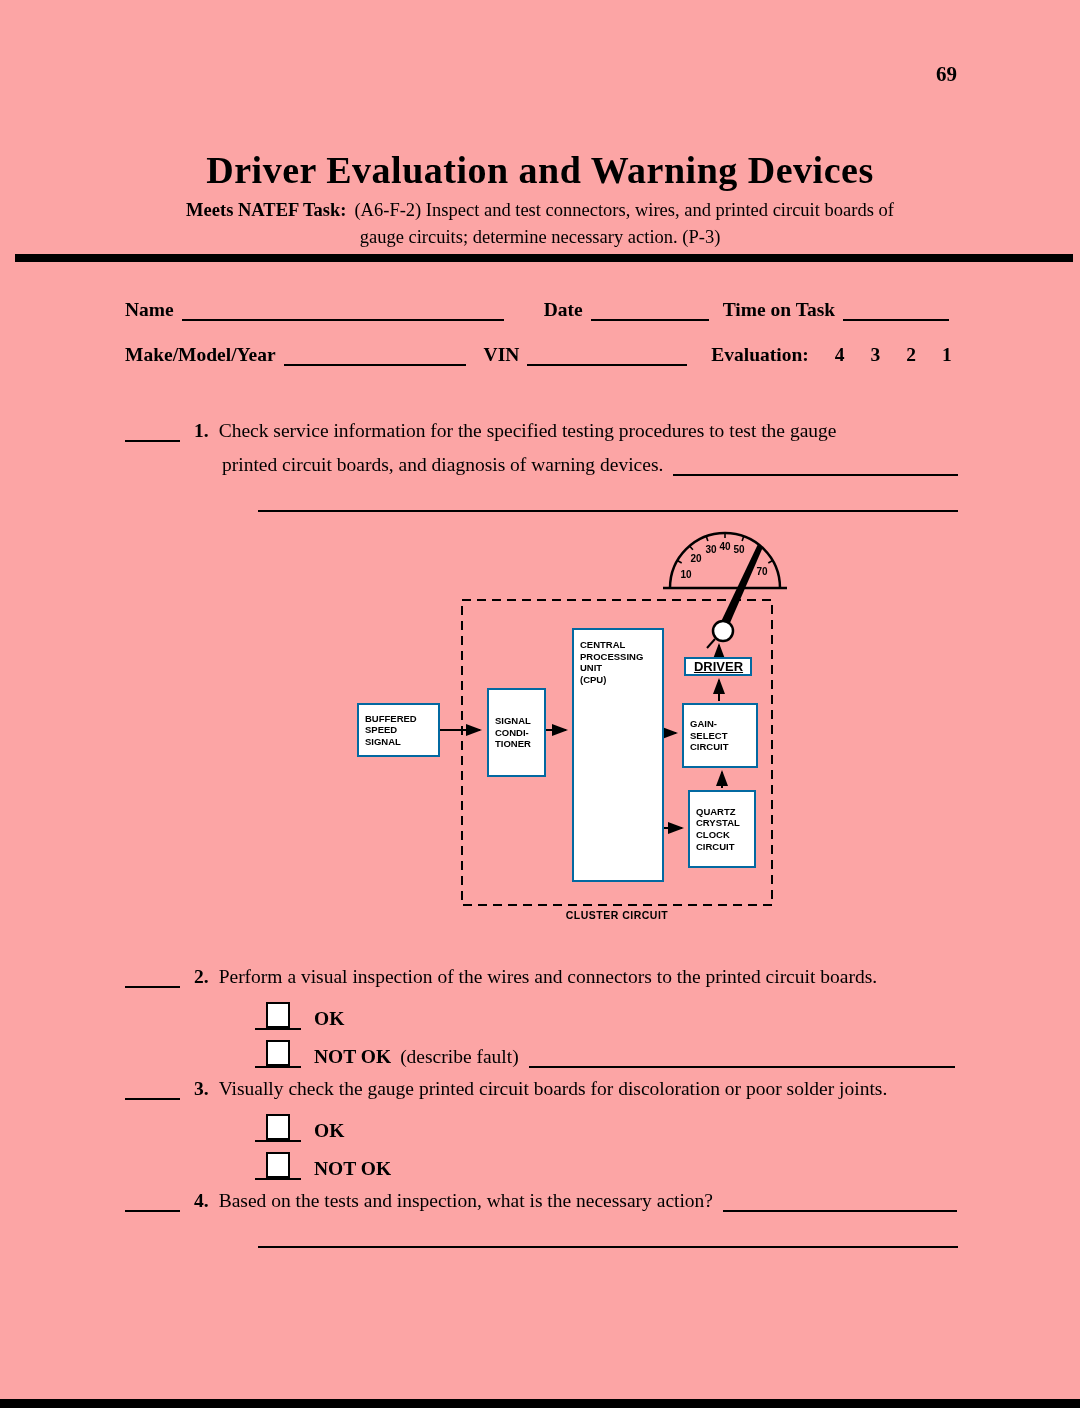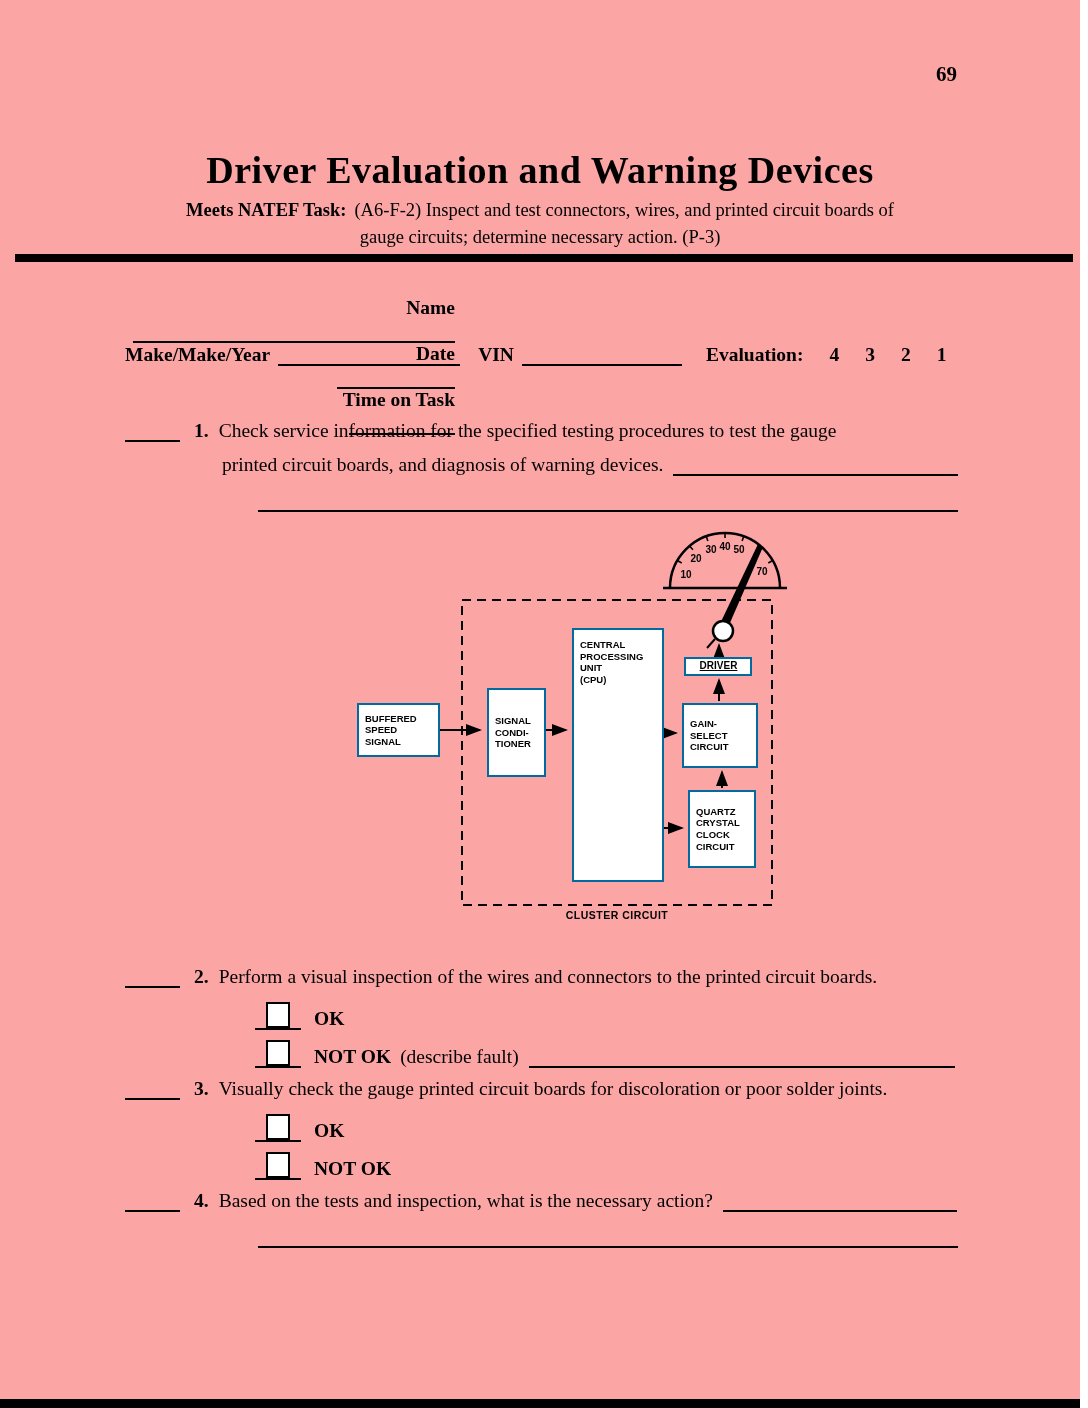--- a/index.html
+++ b/index.html
@@ -40,21 +40,21 @@
   .check-note { margin-left:9px; }
 
   .diagram { position:absolute; left:330px; top:528px; width:480px; height:412px; }
   .diagram svg.wires { position:absolute; left:0; top:0; }
   .dbox { position:absolute; border:2px solid #0369a1; background:#fff; display:flex; align-items:center; }
   .dbox .dlabel { white-space:pre-line; font-family:"Liberation Sans", sans-serif;
                   font-weight:bold; font-size:9.5px; line-height:1.22; padding-left:6px; }
   .dbox.cpu { align-items:flex-start; }
   .dbox.cpu .dlabel { padding-top:9px; }
   .dbox.driver { justify-content:center; }
-  .dbox.driver .dlabel { padding-left:1px; font-size:10px;text-decoration:underline; }
+  .dbox.driver .dlabel { padding-left:1px; font-size:13px;text-decoration:underline; }
   .cluster-label { position:absolute; left:132px; top:381px; width:310px; text-align:center;
                    font-family:"Liberation Sans", sans-serif; font-weight:bold; font-size:10.5px;
                    letter-spacing:0.5px; }
   .gauge-num { font-family:"Liberation Sans", sans-serif; font-weight:bold; font-size:10px;
                text-anchor:middle; fill:#000; }
   .logo-txt { font-family:"Liberation Sans", sans-serif; fill:#000; }
 
   .bottom-bar { position:absolute; left:0; bottom:0; width:100%; height:9px; background:#000; }
 </style>
 </head>
@@ -68,31 +68,31 @@
   <h1 class="title">Driver Evaluation and Warning Devices</h1>
   <div class="subtitle">
     <div>
       <span class="b">Meets NATEF Task:</span><span class="sub-rest">(A6-F-2)  Inspect and test connectors, wires, and printed circuit boards of</span>
     </div>
     <div>gauge circuits; determine necessary action.  (P-3)</div>
   </div>
 
   <div class="rule"></div>
 
-  <div class="form-row" style="top:297px;flex-direction:column;">
+  <div class="form-row" style="top:297px;">
     <span class="b">Name</span>
     <span class="fill" style="width:322px"></span>
     <span class="b" style="margin-left:40px">Date</span>
     <span class="fill" style="width:118px"></span>
     <span class="b" style="margin-left:14px">Time on Task</span>
     <span class="fill" style="width:106px"></span>
   </div>
 
   <div class="form-row" style="top:342px;">
-    <span class="b">Make/Make/Year</span>
+    <span class="b">Make/Model/Year</span>
     <span class="fill" style="width:182px"></span>
     <span class="b" style="margin-left:18px">VIN</span>
     <span class="fill" style="width:160px"></span>
     <span class="b" style="margin-left:24px">Evaluation:</span>
     <span class="eval-num">4</span>
     <span class="eval-num">3</span>
     <span class="eval-num">2</span>
     <span class="eval-num">1</span>
   </div>
 

